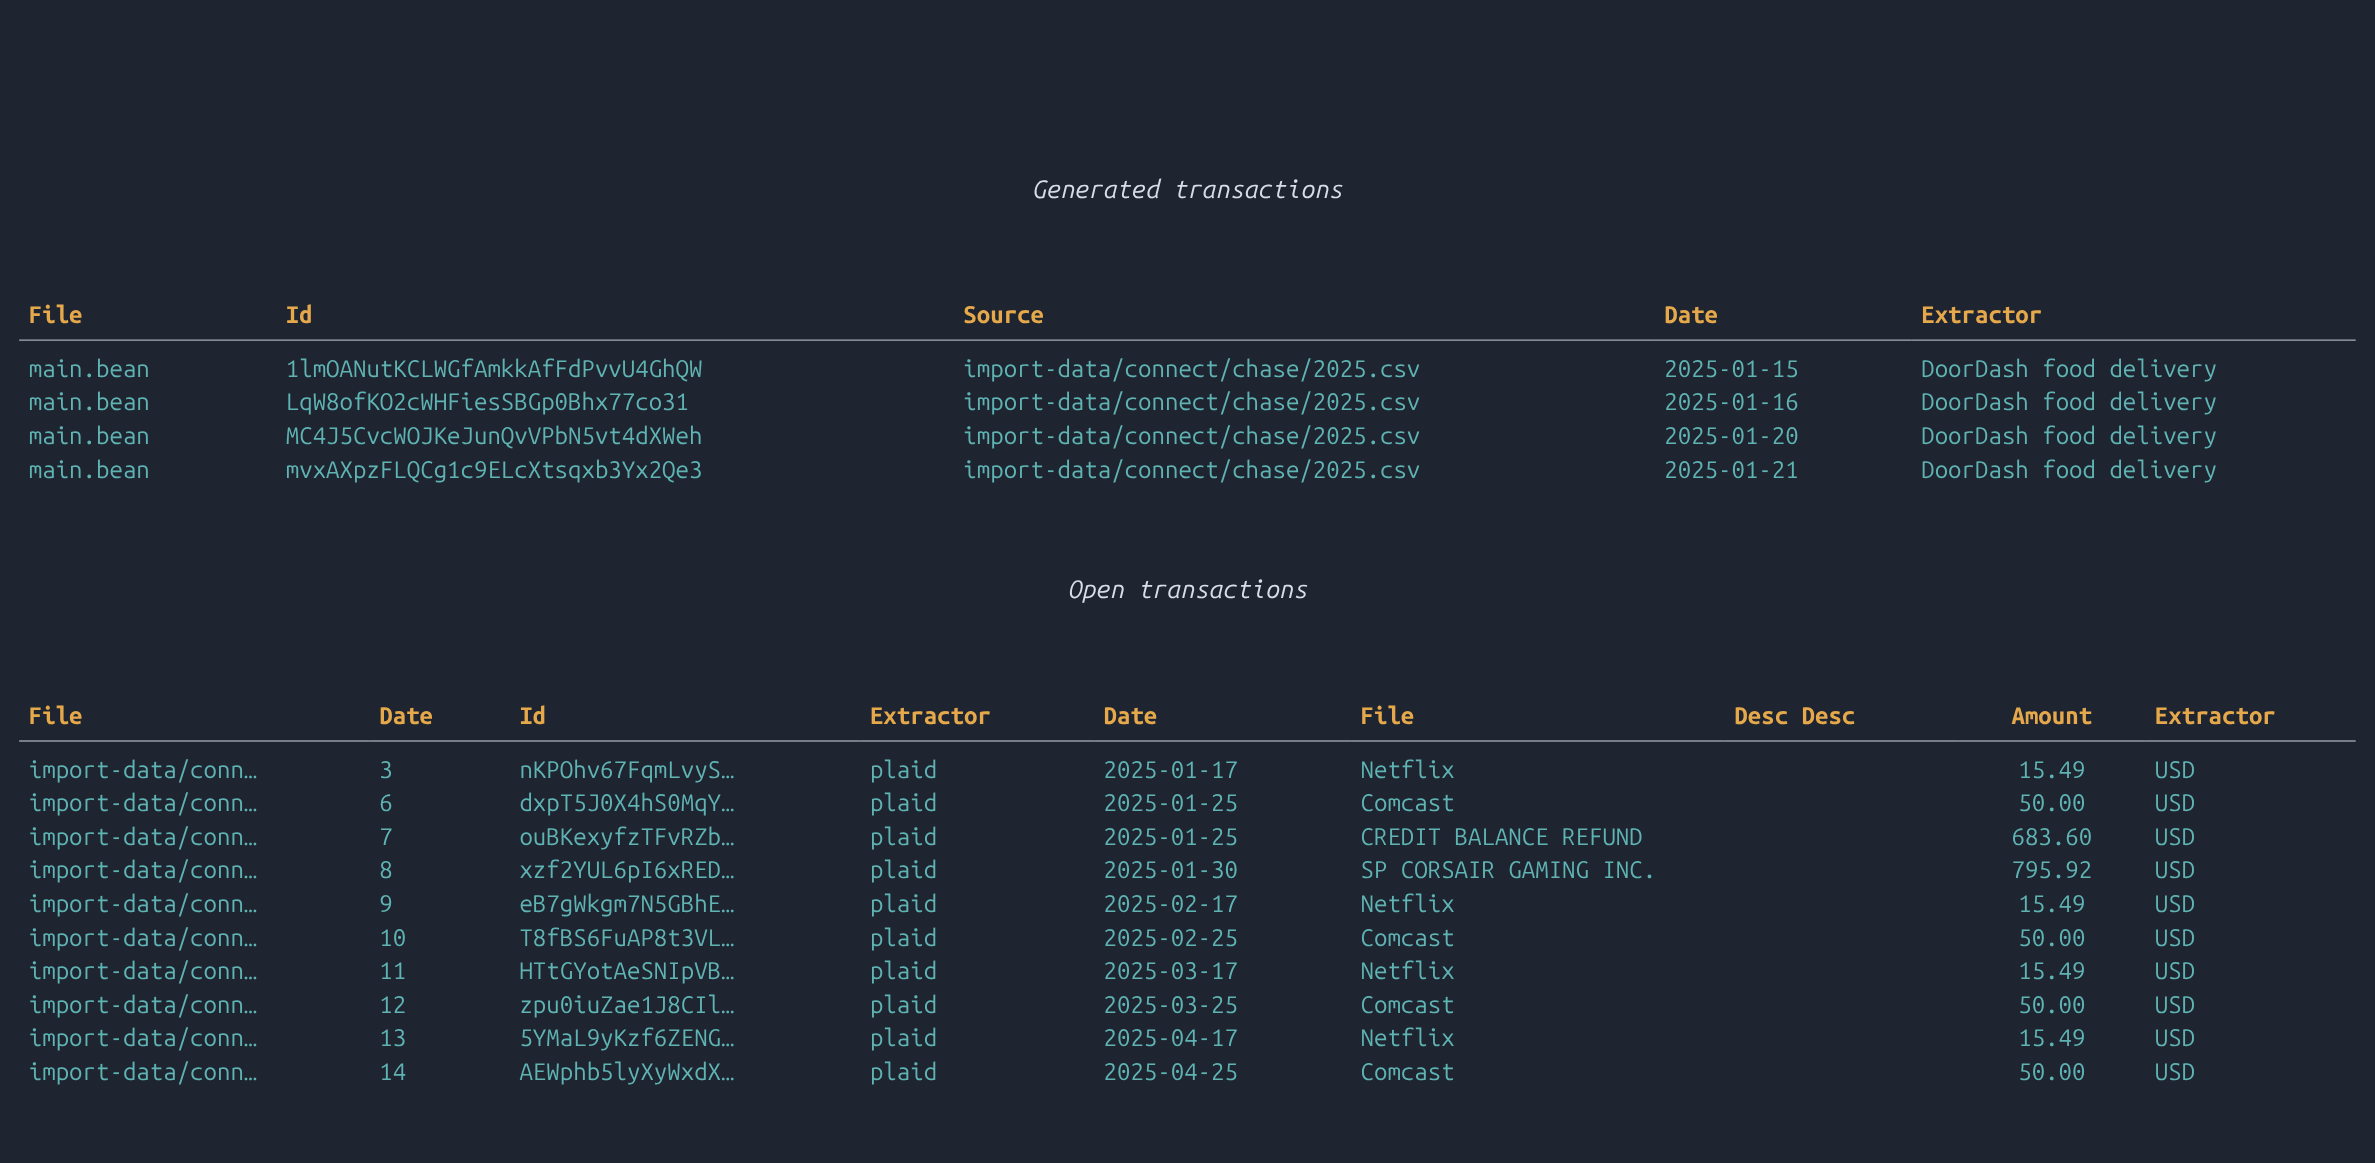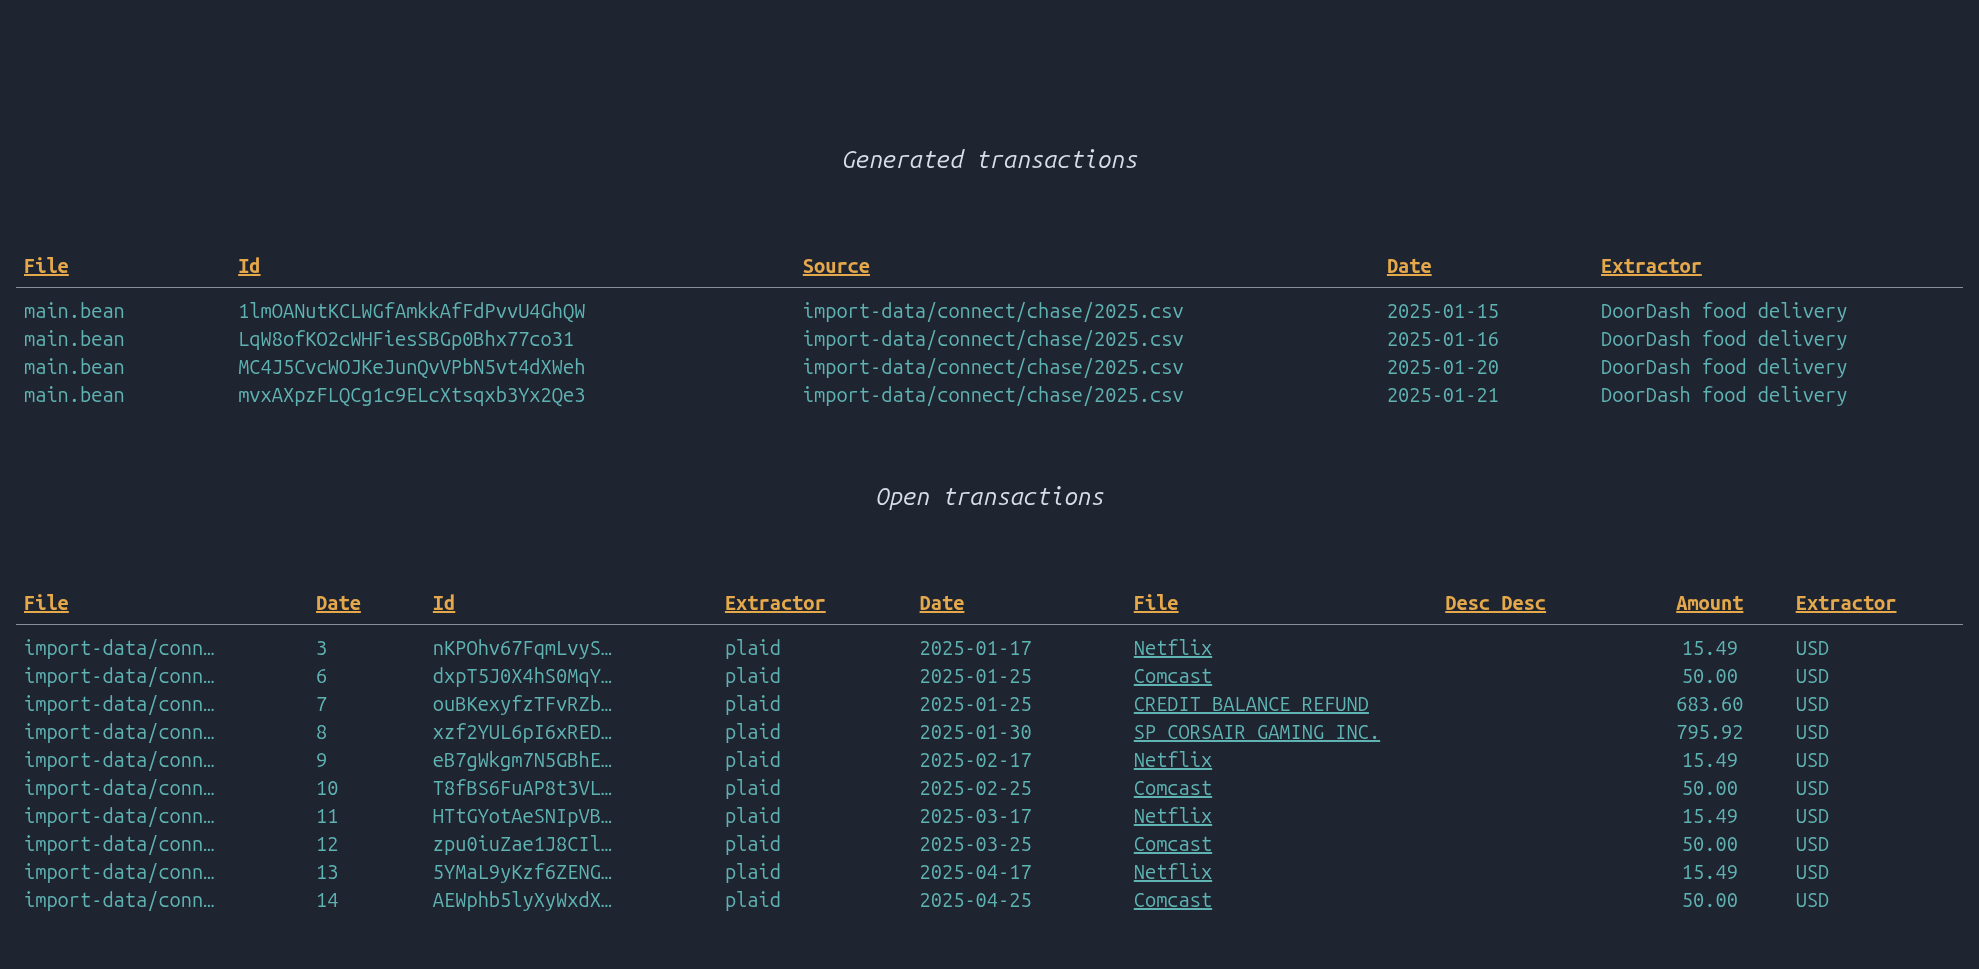--- a/index.html
+++ b/index.html
@@ -11,45 +11,44 @@
       font-family: 'Monaco', 'Menlo', 'Ubuntu Mono', 'Consolas', monospace;
       font-size: 20px;
       line-height: 1.3;
       white-space: pre;
     }
     .section-title {
       text-align: center;
       font-style: italic;
       color: #d8dee9;
       margin: 20px 0 24px 0;
-      font-size: 24px;
+      font-size: 21px;
     }
     table {
       width: 100%;
       border-collapse: collapse;
       table-layout: fixed;
     }
     th {
       text-align: left;
       font-weight: bold;
       color: #e5a84b;
       padding: 2px 8px 8px 8px;
       border-bottom: 1px solid #8a8f99;
       font-style: normal;
-      text-decoration: underline;
     }
     td {
       padding: 1px 8px;
       color: #5fb3b3;
       overflow: hidden;
       text-overflow: ellipsis;
       vertical-align: top;
     }
     .num-right { text-align: center; }
-    .wrap { white-space: normal; text-decoration: underline; }
+    .wrap { white-space: normal; }
     .nowrap { white-space: nowrap; overflow: hidden; text-overflow: ellipsis; }
     tr.first-data td { padding-top: 10px; }
   </style>
 </head>
 <body>
 
 
 
 <div class="section-title">Generated transactions</div>
 

